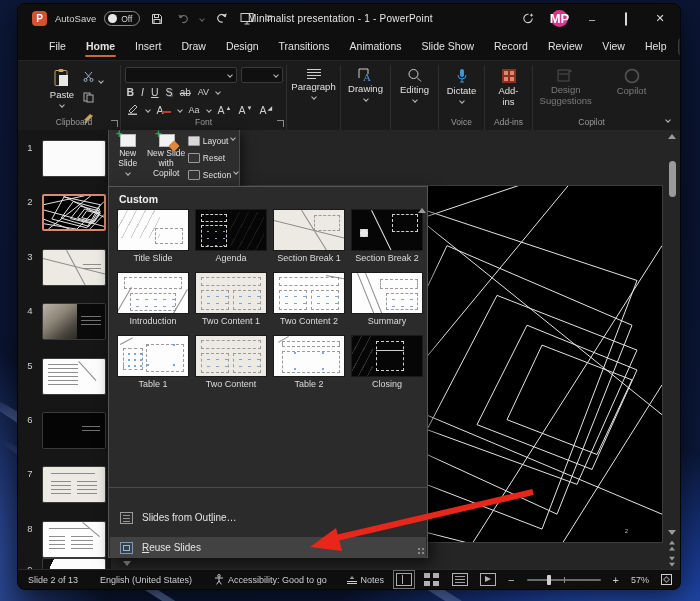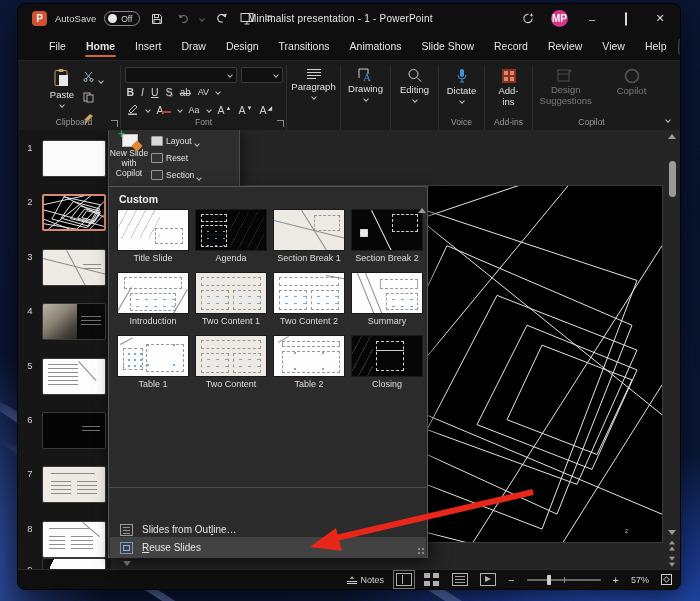--- a/index.html
+++ b/index.html
@@ -25,21 +25,21 @@
   .applogo { width:15px; height:15px; border-radius:4px; background:#d35230; color:#fff; font-size:10px; font-weight:bold; display:flex; align-items:center; justify-content:center; }
   .autosave-lab { font-size:9.5px; color:#d6d6d6; }
   .toggle { width:36px; height:15px; border:1px solid #8a8a8a; border-radius:8px; display:flex; align-items:center; padding:0 3px; gap:4px; }
   .knob { width:9px; height:9px; background:#e8e8e8; border-radius:50%; }
   .toggle-state { font-size:8.5px; color:#d6d6d6; }
   .tbico { width:18px; height:18px; display:flex; align-items:center; justify-content:center; border-radius:3px; }
   .tbico svg { display:block; }
   .qat-chev { display:flex; align-items:center; }
   .wtitle { position:absolute; left:230px; top:9px; font-size:10px; color:#e6e6e6; letter-spacing:.2px; }
   .title-right { margin-left:auto; display:flex; align-items:center; gap:14px; }
-  .avatar { width:17px; height:17px; border-radius:50%; background:#d8358c; color:#fff; font-size:10px; font-weight:bold; display:flex; align-items:center; justify-content:center; }
+  .avatar { width:17px; height:17px; border-radius:50%; background:#d8358c; color:#fff; font-size:13px; font-weight:bold; display:flex; align-items:center; justify-content:center; }
   .winbtn { font-size:11px; color:#d9d9d9; width:20px; text-align:center; }
   .maxbox { width:8px; height:8px; border:1px solid #d9d9d9; border-radius:2px; margin:0 auto; }
 
   
   .cv { display:inline-block; width:4px; height:4px; border-right:1px solid #bdbdbd; border-bottom:1px solid #bdbdbd; transform:rotate(45deg); }
   .tri-up { width:0; height:0; border-left:4px solid transparent; border-right:4px solid transparent; border-bottom:5px solid #9a9a9a; }
   .tri-dn { width:0; height:0; border-left:4px solid transparent; border-right:4px solid transparent; border-top:5px solid #9a9a9a; }
 
   
   .tabsrow { height:27px; display:flex; align-items:center; padding:0 10px 0 22px; gap:2px; flex:0 0 auto; background:#0f0f0f; }
@@ -67,21 +67,21 @@
   .fb { font-size:10.5px; color:#cfcfcf; display:inline-flex; align-items:baseline; gap:1px; }
   .fb.b{font-weight:bold} .fb.i{font-style:italic} .fb.u{text-decoration:underline}
   .fb.s{text-shadow:1px 1px 1px #666} .fb.ab{text-decoration:line-through; font-size:10px}
   .colorbar { display:inline-block; width:9px; height:2px; background:#c0392b; margin-left:-9px; transform:translateY(2px); }
   .supar { font-size:6px; transform:translateY(-4px); display:inline-block; }
 
   
   .flyout { position:absolute; left:108px; top:130px; width:132px; height:57px; background:#2d2d2d; border:1px solid #4c4c4c; border-top:none; box-shadow:3px 4px 10px rgba(0,0,0,.55); display:flex; z-index:6; }
   .fy-big { width:38px; display:flex; flex-direction:column; align-items:center; justify-content:flex-start; padding-top:4px; gap:2px; font-size:8.5px; color:#e2e2e2; text-align:center; line-height:1.15; }
   .fy-col { width:54px; display:flex; flex-direction:column; justify-content:space-around; padding:3px 0; }
-  .fy-mini { display:flex; align-items:flex-end; gap:3px; font-size:8.5px; color:#e2e2e2; padding-left:2px; white-space:nowrap; }
+  .fy-mini { display:flex; align-items:flex-start; gap:3px; font-size:8.5px; color:#e2e2e2; padding-left:2px; white-space:nowrap; }
   .mini-ic { width:12px; height:10px; border:1px solid #9a9a9a; border-radius:1px; position:relative; flex:0 0 auto; background:#d8d8d8; }
   .mini-ic.dark { background:#333; }
   .newslide-ic { width:16px; height:13px; border:1px solid #bbb; background:#f2f2f2; position:relative; }
   .newslide-ic::before { content:"+"; position:absolute; left:-5px; top:-7px; color:#2ea44f; font-size:12px; font-weight:bold; }
   .copilot-spark { position:absolute; right:-4px; bottom:-4px; width:8px; height:8px; background:#e2873a; transform:rotate(45deg); border-radius:1px; }
 
   
   .gallery { position:absolute; left:108px; top:186px; width:320px; height:372px; background:#2b2b2b; border:1px solid #565656; box-shadow:4px 6px 14px rgba(0,0,0,.6); z-index:7; }
   .gal-head { font-size:10.5px; font-weight:bold; color:#f0f0f0; padding:6px 0 0 10px; }
   .gal-grid { position:absolute; left:8px; top:22px; width:300px; display:grid; grid-template-columns:repeat(4,72px); grid-column-gap:6px; grid-row-gap:9px; }
@@ -519,20 +519,31 @@
             <span class="dbl">
                 <span class="tri-dn"></span>
                 <span class="tri-dn"></span>
               </span>
           </div>
         </div>
       </div>
     </div>
 
     <div class="statusbar">
+      <div class="sb-left">
+        <span>Slide 2 of 13</span>
+        <span>English (United States)</span>
+        <span style="display:flex;align-items:center;gap:4px">
+          <svg width="10" height="11" viewBox="0 0 10 11">
+              <circle cx="5" cy="1.8" r="1.3" fill="none" stroke="#cfcfcf"></circle>
+              <path d="M1 4 h8 M5 4 v3 M5 7 l-2.4 3.4 M5 7 l2.4 3.4" fill="none" stroke="#cfcfcf"></path>
+            </svg>
+          <span>Accessibility: Good to go</span>
+        </span>
+      </div>
       <div class="sb-right">
         <span style="display:flex;align-items:center;gap:4px">
           <span class="notes-ic">
               <span class="tri-up" style="transform:scale(.6)"></span>
               <i></i>
               <i></i>
             </span>
           <span>Notes</span>
         </span>
         <span class="viewic boxed v-normal"></span>
@@ -545,20 +556,25 @@
             <span class="zknob"></span>
           </span>
         <span style="font-size:11px">+</span>
         <span>57%</span>
         <span class="fitic"></span>
       </div>
     </div>
   </div>
 
   <div class="flyout">
+    <div class="fy-big">
+      <span class="newslide-ic"></span>
+      <span>New Slide</span>
+      <span class="cv"></span>
+    </div>
     <div class="fy-big" style="width:40px">
       <span class="newslide-ic" style="margin-left:2px">
           <span class="copilot-spark"></span>
         </span>
       <span>New Slide with Copilot</span>
     </div>
     <div class="fy-col">
       <div class="fy-mini">
         <span class="mini-ic"></span>
         <span>Layout</span>
@@ -680,21 +696,21 @@
       </div>
     </div>
 
     <div class="gal-scroll">
       <span class="tri-up"></span>
       <span class="gal-thumbtrack"></span>
     </div>
 
     <div class="gal-divider"></div>
 
-    <div class="gal-menuitem" style="top:332px">
+    <div class="gal-menuitem" style="top:320px">
       <span class="mi-ic ic-doc"></span>
       <span><span>Slides from Out</span><span class="mi-key">l</span><span>ine…</span></span>
     </div>
     <div class="gal-menuitem hl" style="top:350px">
       <span class="mi-ic ic-reuse"></span>
       <span><span class="mi-key">R</span><span>euse Slides</span></span>
     </div>
     <span class="grip"></span>
   </div>
 

